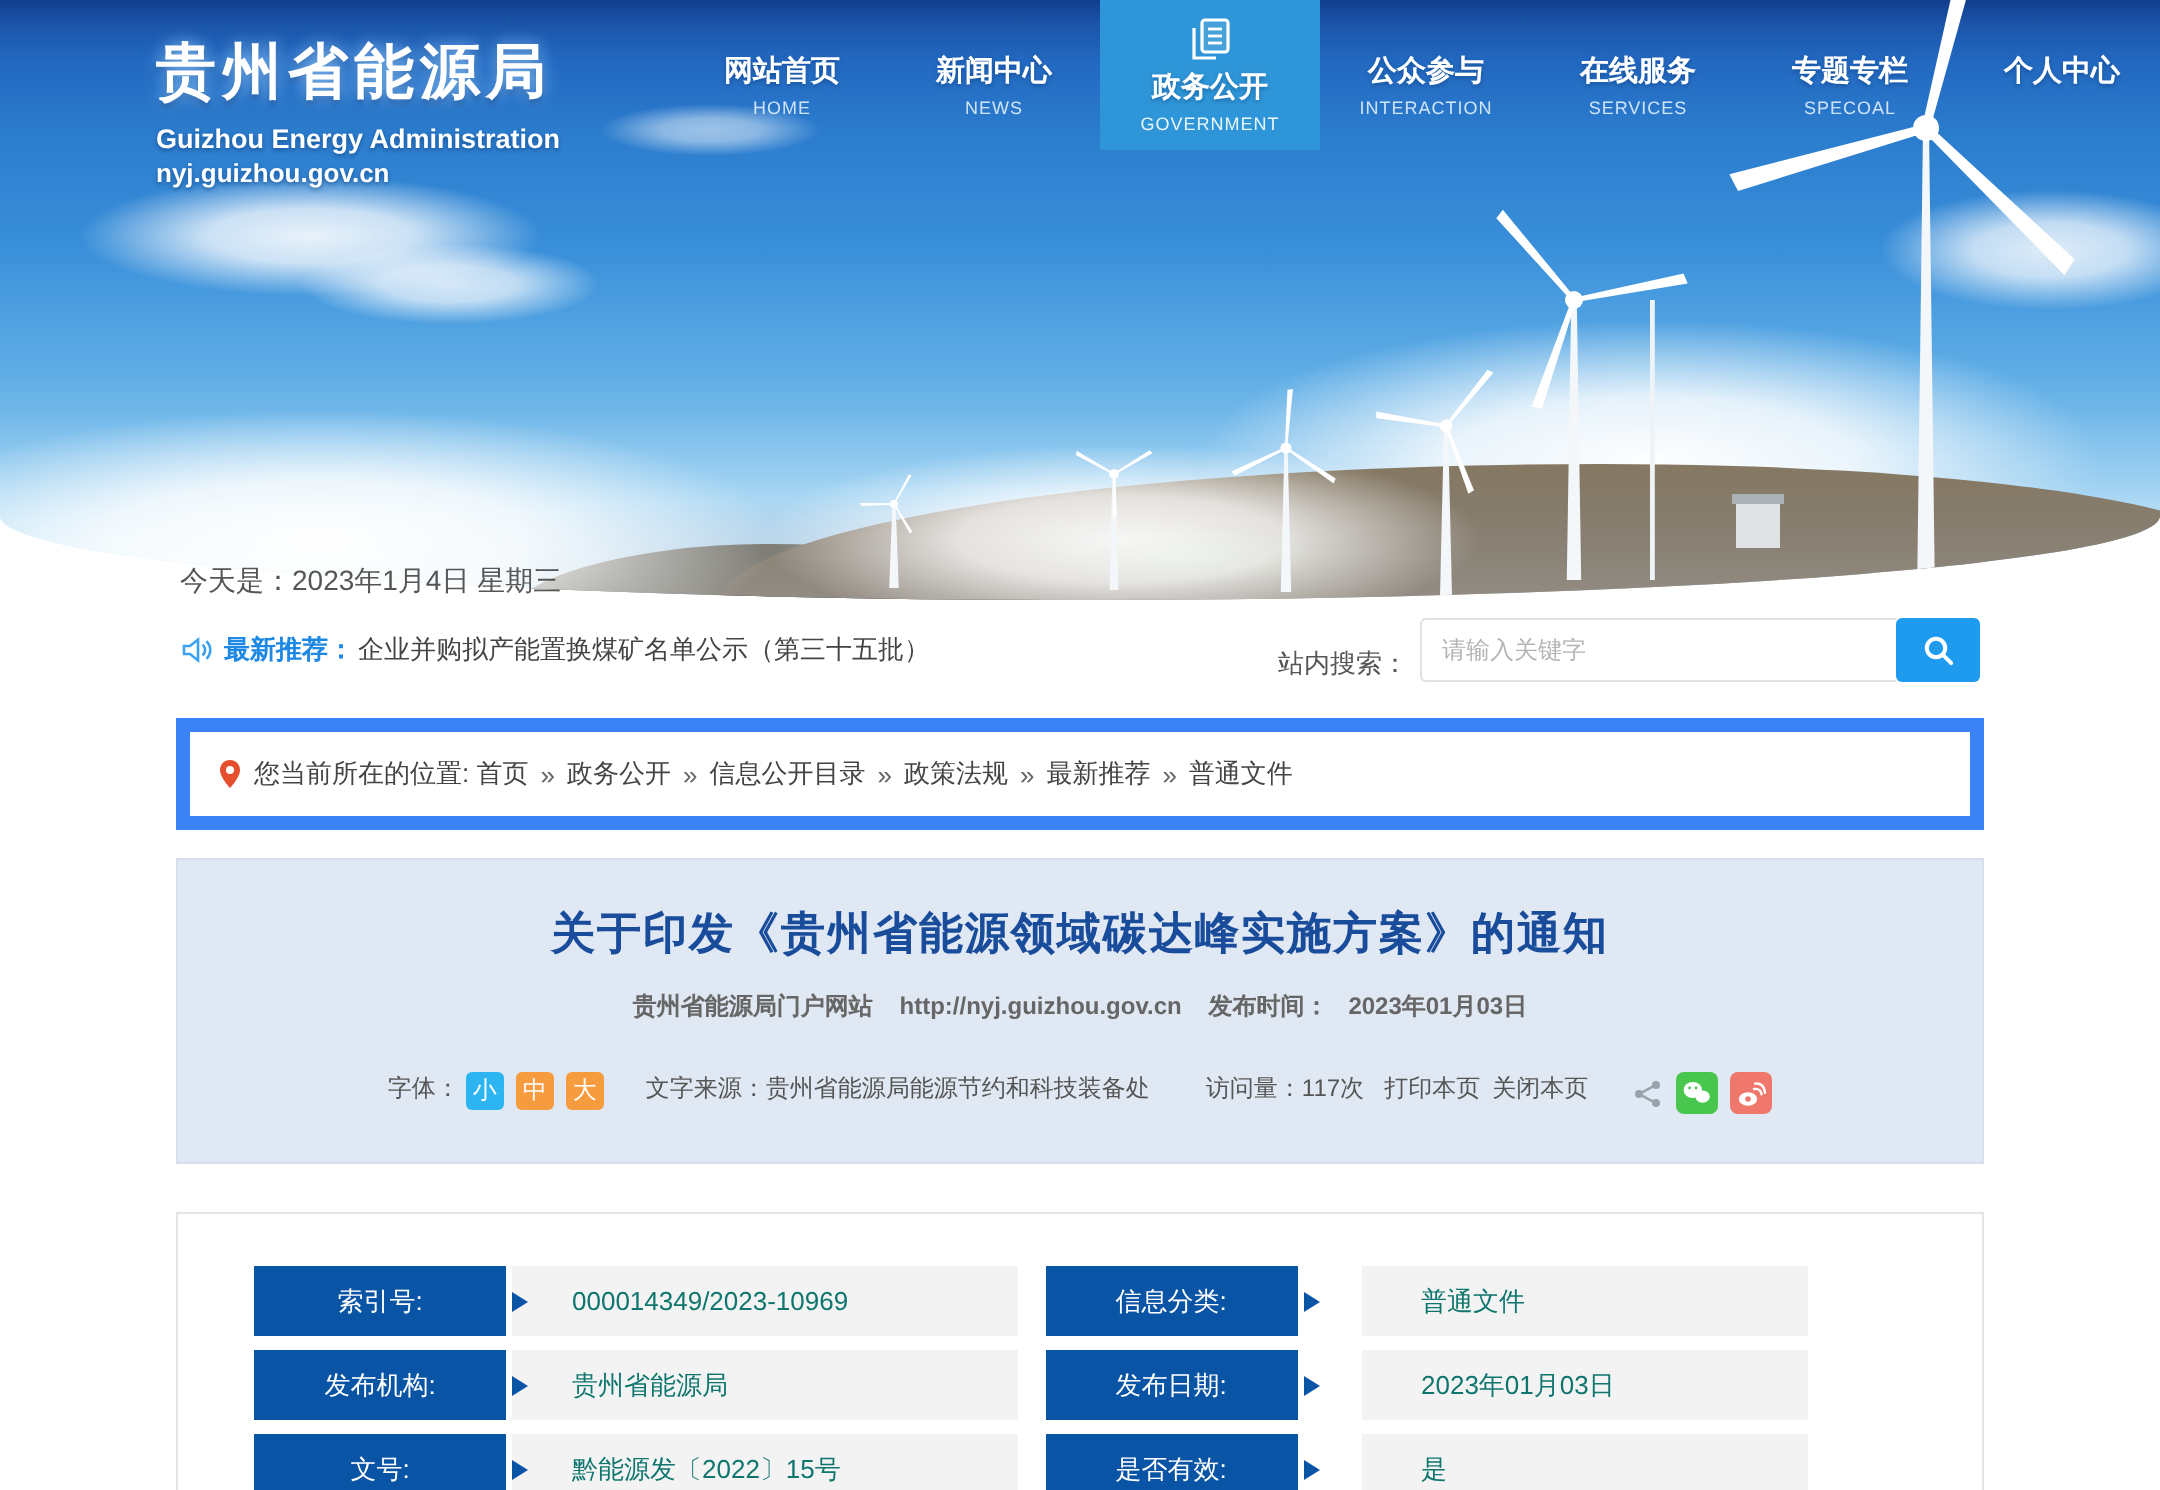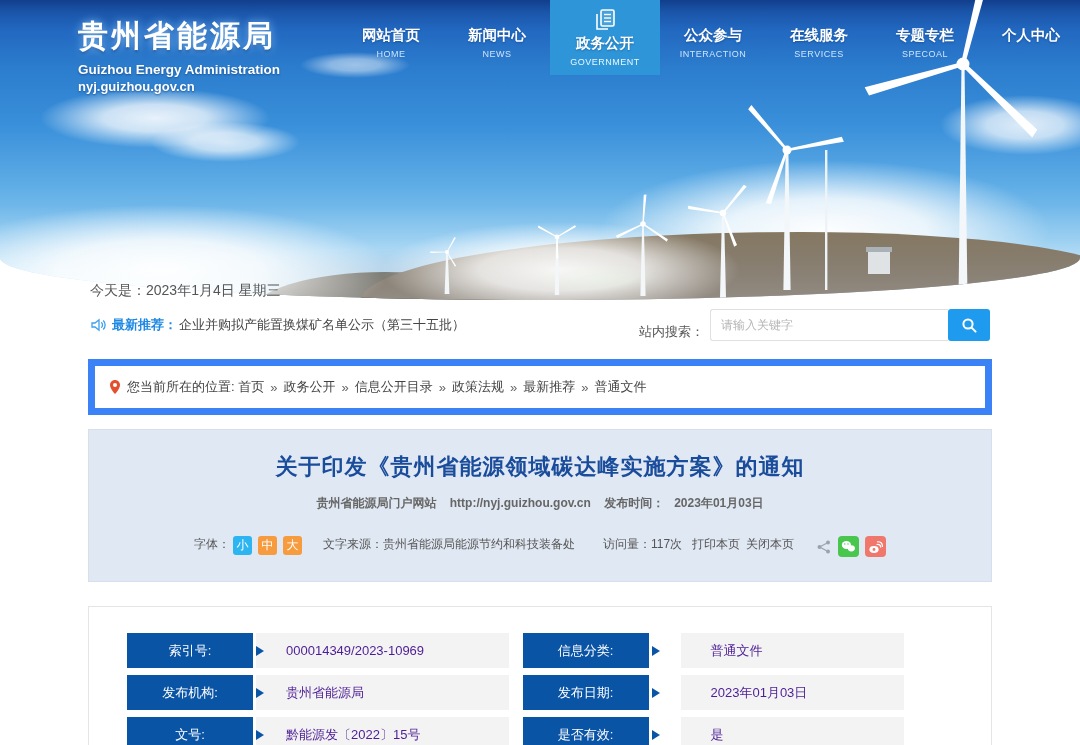--- a/index.html
+++ b/index.html
@@ -94,21 +94,21 @@
   .meta-panel { width:904px; margin:24px auto 0; border:1px solid #e5e5e5; background:#fff;
     padding:26px 87px 26px 38px; }
   .meta-row { display:flex; margin-bottom:7px; }
   .meta-cell { display:flex; flex:1; min-width:0; }
   .meta-cell + .meta-cell { margin-left:14px;gap:29px; }
   .meta-cell.full { flex:auto; width:100%; }
   .meta-label { position:relative; width:126px; flex-shrink:0; background:#0a54a6; color:#fff;
     font-size:13px; text-align:center; line-height:35px; height:35px; }
   .meta-label::after { content:''; position:absolute; left:calc(100% + 3px); top:50%; margin-top:-5px;
     border-left:8px solid #0a54a6; border-top:5px solid transparent; border-bottom:5px solid transparent; z-index:2; }
-  .meta-value { flex:1; min-width:0; background:#f3f3f3; font-size:13px; color:#4c1d95;
+  .meta-value { flex:1; min-width:0; background:#f3f3f3; font-size:13px; color:#0f766e;
     line-height:35px; height:35px; padding-left:30px; margin-left:3px; white-space:nowrap;
     overflow:hidden; }
 </style>
 </head>
 <body>
 
 <div class="page">
 
   <div class="banner">
     <div class="banner-bg">

